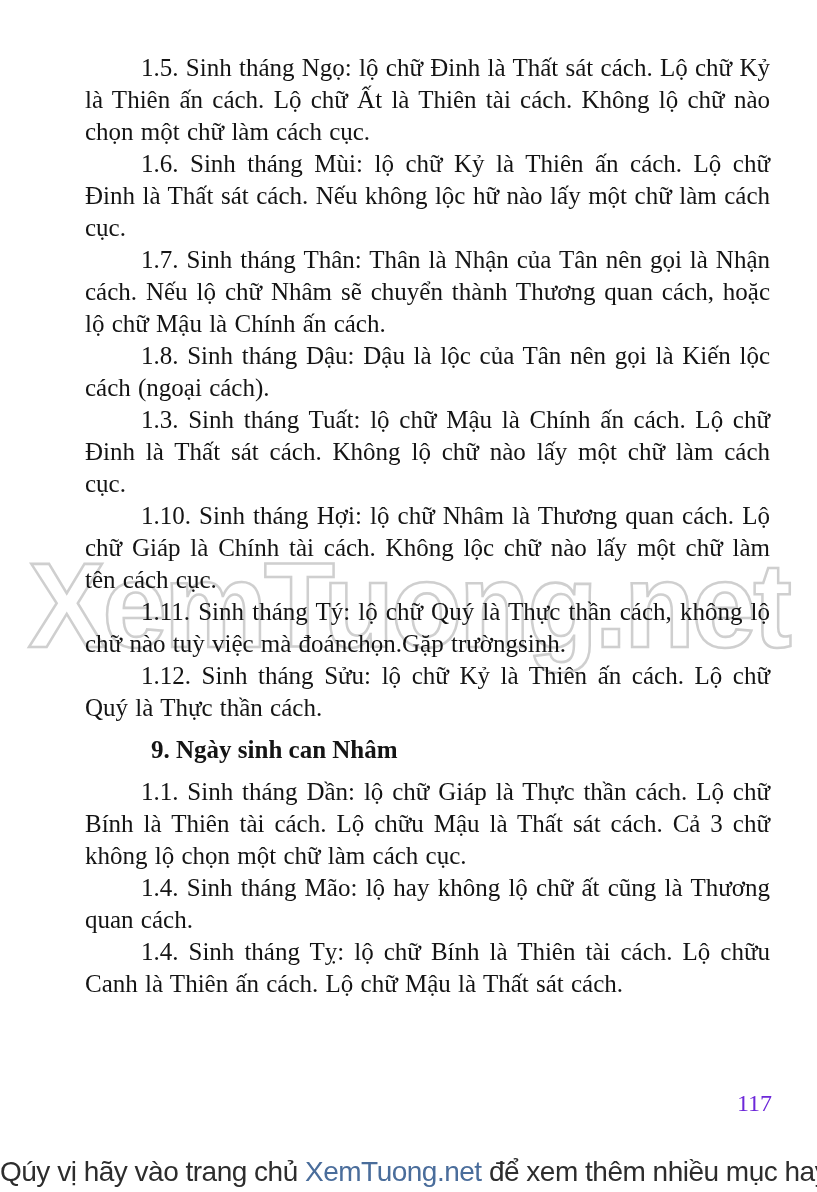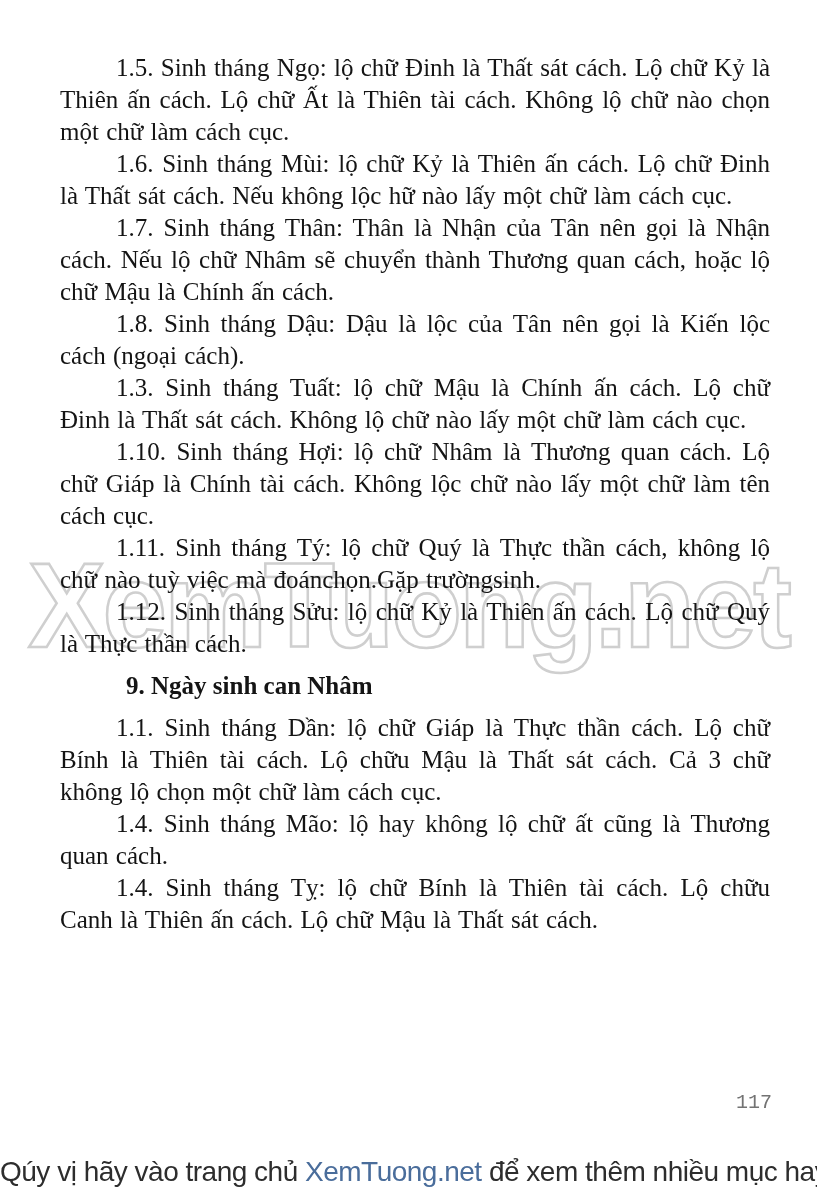--- a/index.html
+++ b/index.html
@@ -34,21 +34,21 @@
     white-space: nowrap;
     color: transparent;
     -webkit-text-stroke: 2.5px #c7c7c7;
     opacity: 0.85;
     pointer-events: none;
     user-select: none;
   }
   .content {
     position: relative;
     z-index: 2;
-    padding: 52px 47px 0 60px;
+    padding: 52px 47px 0 85px;
     color: #141414;
     font-size: 25px;
     line-height: 32px;
   }
   .content p {
     margin: 0;
     text-indent: 56px;
     text-align: justify;
     word-spacing: 1px;
   }
@@ -58,24 +58,24 @@
     line-height: 32px;
     text-indent: 56px;
     font-weight: bold;
     text-align: left;
   }
   .page-number {
     position: absolute;
     z-index: 2;
     top: 1088px;
     right: 45px;
-    font-size: 20px;
+    font-size: 24px;
     line-height: 30px;
-    color: #737373;
-    font-family: Liberation Mono, monospace;
+    color: #6d28d9;
+    font-family: Liberation Serif, serif;
   }
   .footer {
     position: absolute;
     z-index: 2;
     left: 0;
     bottom: 4px;
     width: 100%;
     text-align: center;
     font-family: "Liberation Sans", "DejaVu Sans", sans-serif;
     font-size: 28px;

